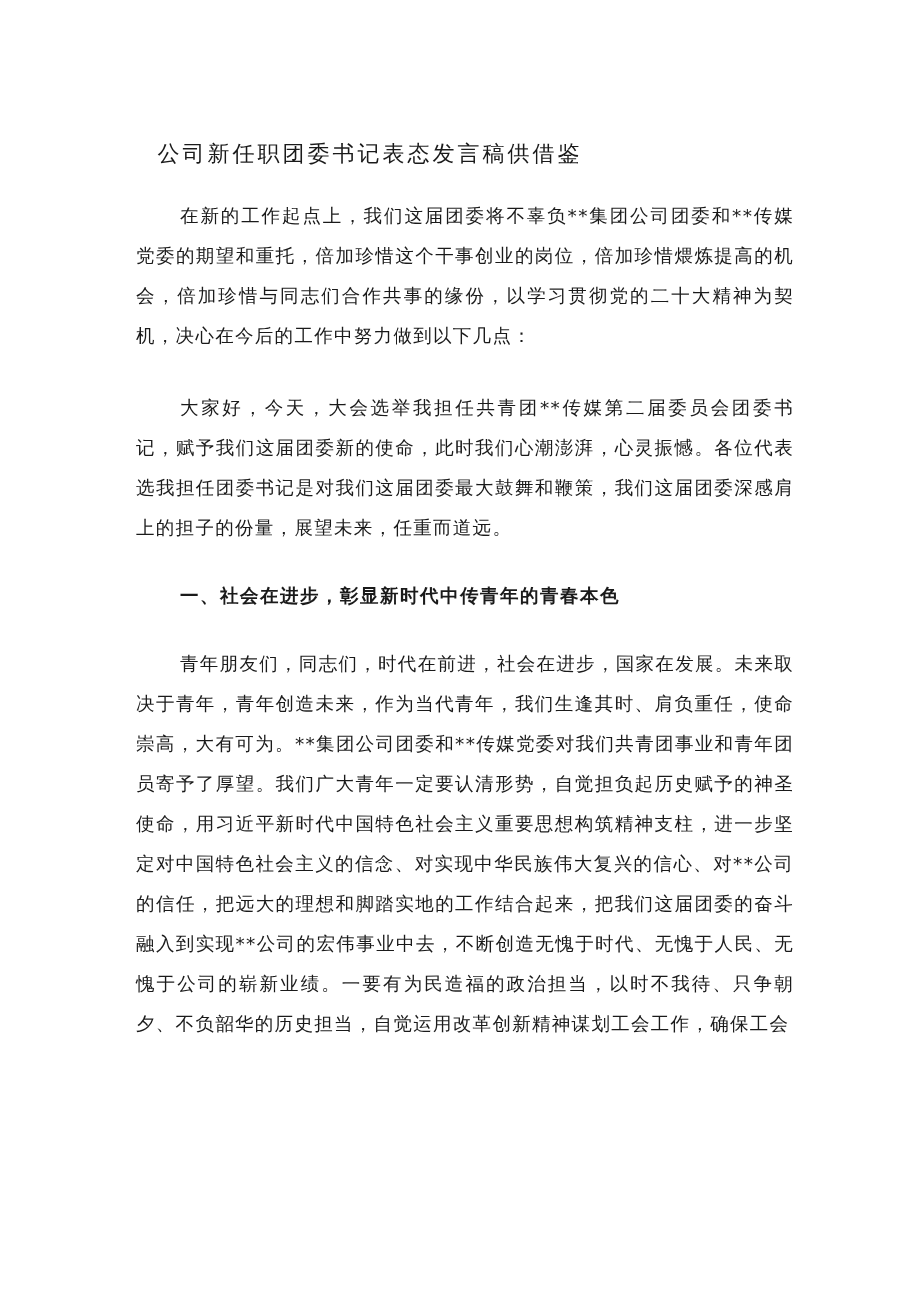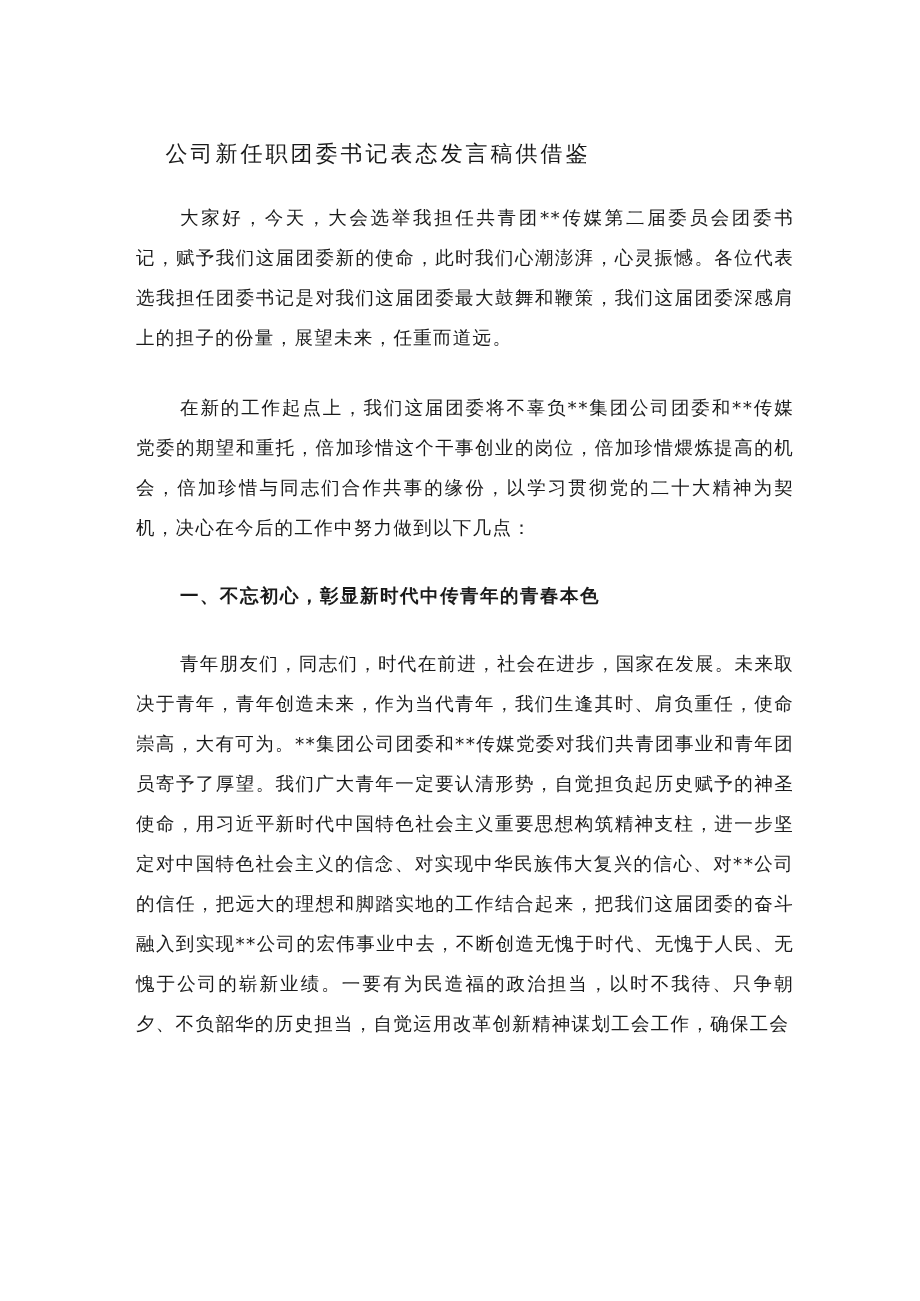--- a/index.html
+++ b/index.html
@@ -18,21 +18,21 @@
     .page {
       position: absolute;
       left: 0;
       top: 0;
       width: 920px;
       height: 1301px;
       background: #ffffff;
     }
     .title {
       position: absolute;
-      left: 12px;
+      left: 4px;
       top: 136px;
       width: 732px;
       text-align: center;
       font-size: 22px;
       letter-spacing: 3px;
       line-height: 36px;
       font-weight: normal;
       margin: 0;
       color: #1a1a1a;
     }
@@ -72,18 +72,18 @@
     }
   </style>
 </head>
 <body>
 
 <div class="page">
   <h1 class="title">公司新任职团委书记表态发言稿供借鉴</h1>
 
   <div class="body-text">
     <div class="gap" style="height:0px"></div>
+    <p class="para" style="margin-top:30px">在新的工作起点上，我们这届团委将不辜负**集团公司团委和**传媒党委的期望和重托，倍加珍惜这个干事创业的岗位，倍加珍惜煨炼提高的机会，倍加珍惜与同志们合作共事的缘份，以学习贯彻党的二十大精神为契机，决心在今后的工作中努力做到以下几点：</p>
     <p class="para" style="margin-top:32px">大家好，今天，大会选举我担任共青团**传媒第二届委员会团委书记，赋予我们这届团委新的使命，此时我们心潮澎湃，心灵振憾。各位代表选我担任团委书记是对我们这届团委最大鼓舞和鞭策，我们这届团委深感肩上的担子的份量，展望未来，任重而道远。</p>
-    <p class="para" style="margin-top:30px">在新的工作起点上，我们这届团委将不辜负**集团公司团委和**传媒党委的期望和重托，倍加珍惜这个干事创业的岗位，倍加珍惜煨炼提高的机会，倍加珍惜与同志们合作共事的缘份，以学习贯彻党的二十大精神为契机，决心在今后的工作中努力做到以下几点：</p>
-    <p class="heading" style="margin-top:28px">一、不忘初心，彰显新时代中传青年的青春本色</p>
+    <p class="heading" style="margin-top:28px">一、社会在进步，彰显新时代中传青年的青春本色</p>
     <p class="para" style="margin-top:28px">青年朋友们，同志们，时代在前进，社会在进步，国家在发展。未来取决于青年，青年创造未来，作为当代青年，我们生逢其时、肩负重任，使命崇高，大有可为。**集团公司团委和**传媒党委对我们共青团事业和青年团员寄予了厚望。我们广大青年一定要认清形势，自觉担负起历史赋予的神圣使命，用习近平新时代中国特色社会主义重要思想构筑精神支柱，进一步坚定对中国特色社会主义的信念、对实现中华民族伟大复兴的信心、对**公司的信任，把远大的理想和脚踏实地的工作结合起来，把我们这届团委的奋斗融入到实现**公司的宏伟事业中去，不断创造无愧于时代、无愧于人民、无愧于公司的崭新业绩。一要有为民造福的政治担当，以时不我待、只争朝夕、不负韶华的历史担当，自觉运用改革创新精神谋划工会工作，确保工会</p>
   </div>
 </div>
 
 </body></html>

